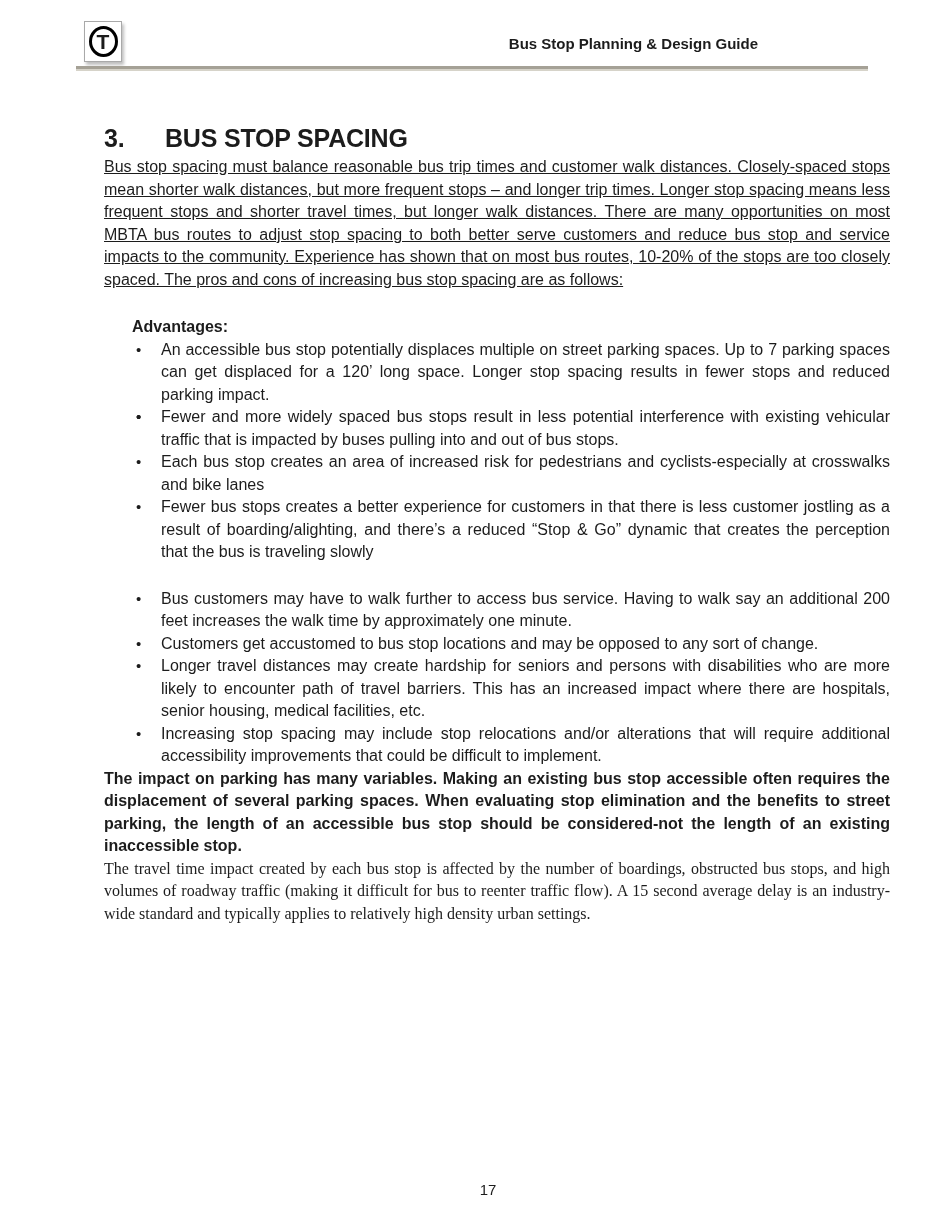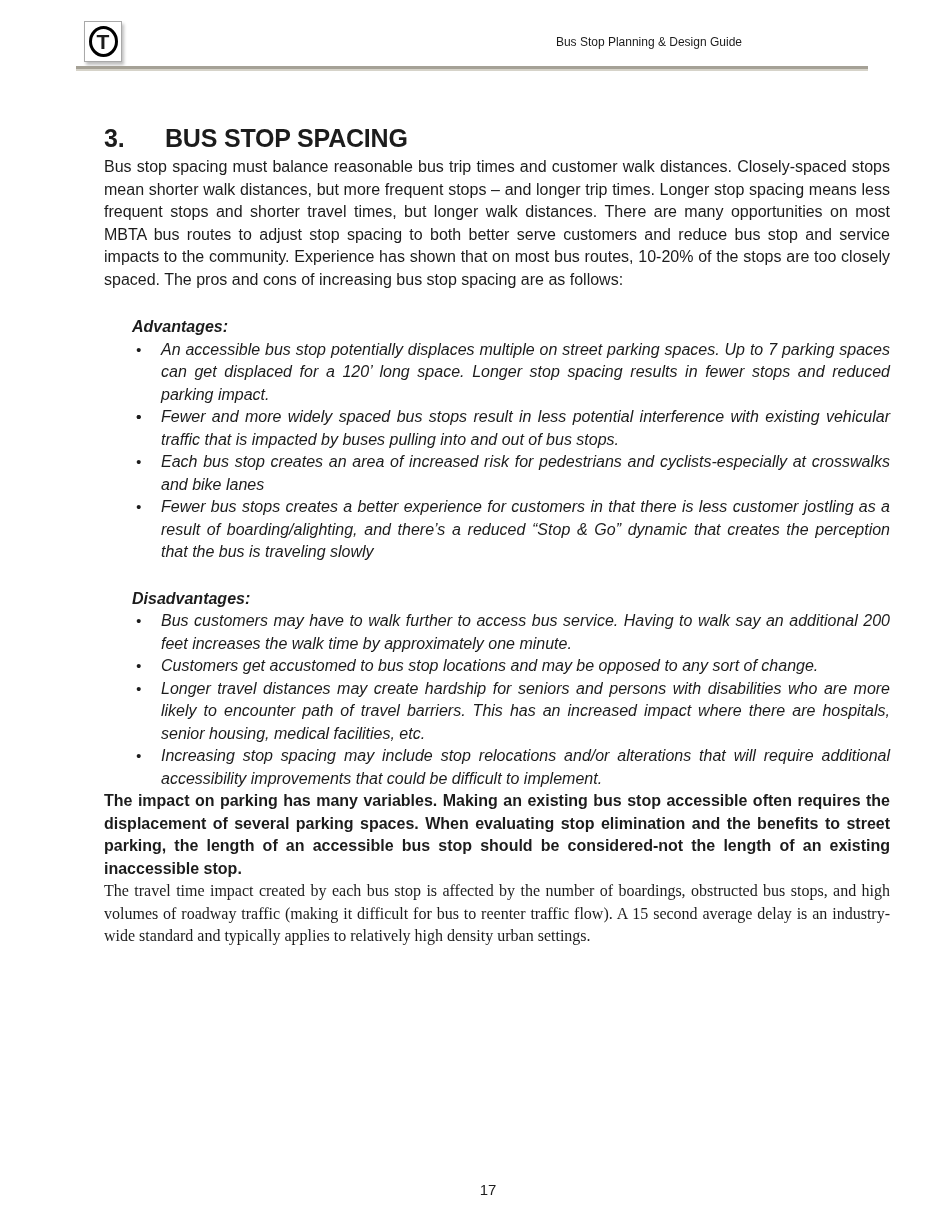--- a/index.html
+++ b/index.html
@@ -31,23 +31,23 @@
     display: flex; align-items: center; justify-content: center;
     box-sizing: border-box;
     font-weight: 900;
     font-size: 21px;
     line-height: 1;
     padding-bottom: 1px;
   }
   .header-title {
     position: absolute;
     top: 35px;
-    right: 210px;
-    font-size: 12px;
-    font-weight: normal;
+    right: 194px;
+    font-size: 15px;
+    font-weight: bold;
     white-space: nowrap;
   }
   .header-rule {
     position: absolute;
     left: 76px; top: 66px;
     width: 792px; height: 5px;
     background: linear-gradient(#a5a196 0 60%, #d6d3c9 60% 100%);
   }
 
   
@@ -65,25 +65,25 @@
     letter-spacing: -0.2px;
   }
   .doc-title .num { display: inline-block; width: 61px; }
 
   p.body-par {
     margin: 0;
     font-size: 16px;
     line-height: 22.5px;
     text-align: justify;
   }
-  .par-intro   { margin-top: 38px; }
+  .par-intro   { margin-top: 38px; text-decoration: underline; }
   .par-parking { margin-top: 27px; font-weight: bold; }
   .par-travel  { margin-top: 24px; font-family: Liberation Serif, serif; }
 
-  .list-block { margin-top: 25px; font-style: italic; }
+  .list-block { margin-top: 25px; }
   .list-block.dis { margin-top: 24px; }
   .list-heading {
     margin: 0 0 0 28px;
     font-size: 16px;
     font-weight: bold;
     line-height: 22.5px;
   }
   ul.bullet-list { margin: 0; padding: 0; list-style: none; }
   ul.bullet-list li {
     position: relative;
@@ -133,21 +133,20 @@
       <ul class="bullet-list">
         <li><span class="bullet">•</span><span>An accessible bus stop potentially displaces multiple on street parking spaces. Up to 7 parking spaces can get displaced for a 120’ long space. Longer stop spacing results in fewer stops and reduced parking impact.</span></li>
         <li><span class="bullet">•</span></li>
         <li><span class="bullet">•</span><span>Fewer and more widely spaced bus stops result in less potential interference with existing vehicular traffic that is impacted by buses pulling into and out of bus stops.</span></li>
         <li><span class="bullet">•</span><span>Each bus stop creates an area of increased risk for pedestrians and cyclists-especially at crosswalks and bike lanes</span></li>
         <li><span class="bullet">•</span><span>Fewer bus stops creates a better experience for customers in that there is less customer jostling as a result of boarding/alighting, and there’s a reduced “Stop &amp; Go” dynamic that creates the perception that the bus is traveling slowly</span></li>
       </ul>
     </div>
 
     <div class="list-block dis">
-      <p class="list-heading">Disadvantages:</p>
       <ul class="bullet-list">
         <li><span class="bullet">•</span><span>Bus customers may have to walk further to access bus service. Having to walk say an additional 200 feet increases the walk time by approximately one minute.</span></li>
         <li><span class="bullet">•</span><span>Customers get accustomed to bus stop locations and may be opposed to any sort of change.</span></li>
         <li><span class="bullet">•</span><span>Longer travel distances may create hardship for seniors and persons with disabilities who are more likely to encounter path of travel barriers. This has an increased impact where there are hospitals, senior housing, medical facilities, etc.</span></li>
         <li><span class="bullet">•</span><span>Increasing stop spacing may include stop relocations and/or alterations that will require additional accessibility improvements that could be difficult to implement.</span></li>
       </ul>
     </div>
 
     <p class="body-par par-parking">The impact on parking has many variables. Making an existing bus stop accessible often requires the displacement of several parking spaces. When evaluating stop elimination and the benefits to street parking, the length of an accessible bus stop should be considered-not the length of an existing inaccessible stop.</p>
 

